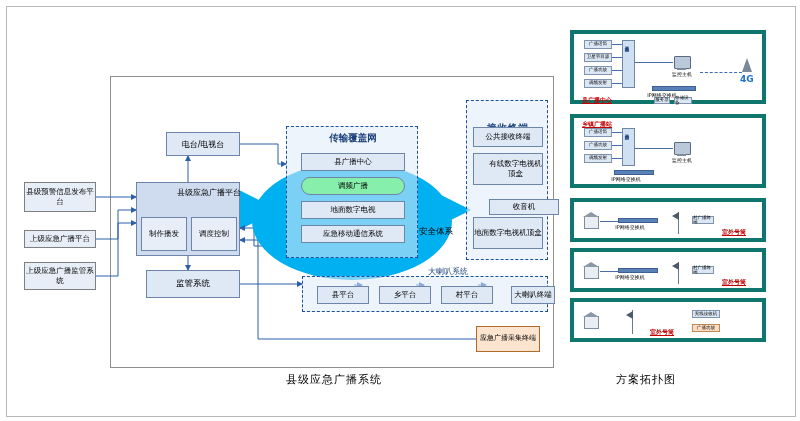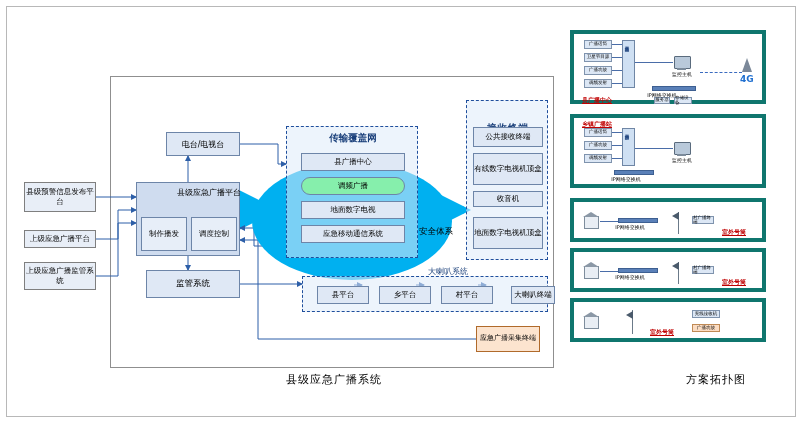--- a/index.html
+++ b/index.html
@@ -123,22 +123,22 @@
     font-size:9.5px; color:#1a3f7a; font-weight:bold; letter-spacing:1px;margin-top:17px;
   }
   .recv-item {
     position:absolute; left:6px; width:70px;
     border:1px solid #6d85a8; background:#dfe8f5;
     font-size:7.5px; color:#000;
     display:flex; align-items:center; justify-content:center;
     text-align:center; line-height:1.3; box-sizing:border-box;
   }
   .ri1 { top:26px; height:20px; }
-  .ri2 { top:52px; height:32px; }
-  .ri3 { top:90px; height:16px; }
+  .ri2 { top:52px; height:32px;padding-left:15px; }
+  .ri3 { top:98px; height:16px;margin-left:16px; }
   .ri4 { top:116px; height:32px; }
 
   
   .spk-box {
     position:absolute; left:288px; top:262px; width:246px; height:36px;
     border:1px dashed #1f4e9c; background:rgba(223,235,250,0.55);
     box-sizing:border-box;
     padding-left:20px;
   }
   .spk-title {
@@ -165,21 +165,21 @@
     text-align:center; line-height:1.3; box-sizing:border-box;
   }
 
   svg.wires { position:absolute; left:0; top:0; width:548px; height:392px; overflow:visible; }
 
   
   .right-panel {
     position:absolute; left:566px; top:14px; width:222px; height:392px;
   }
   .rp-caption {
-    position:absolute; left:50px; top:358px; width:130px; text-align:right;
+    position:absolute; left:50px; top:358px; width:130px; text-align:left;
     font-size:11px; color:#000; letter-spacing:1px;
   }
   .topo-card {
     position:absolute; left:4px; border:4px solid #0f766e; background:#fff;
     box-sizing:border-box;
   }
   .tc1 { top:16px; width:196px; height:74px; }
   .tc2 { top:100px; width:196px; height:74px; }
   .tc3 { top:184px; width:196px; height:44px; }
   .tc4 { top:234px; width:196px; height:44px; }

